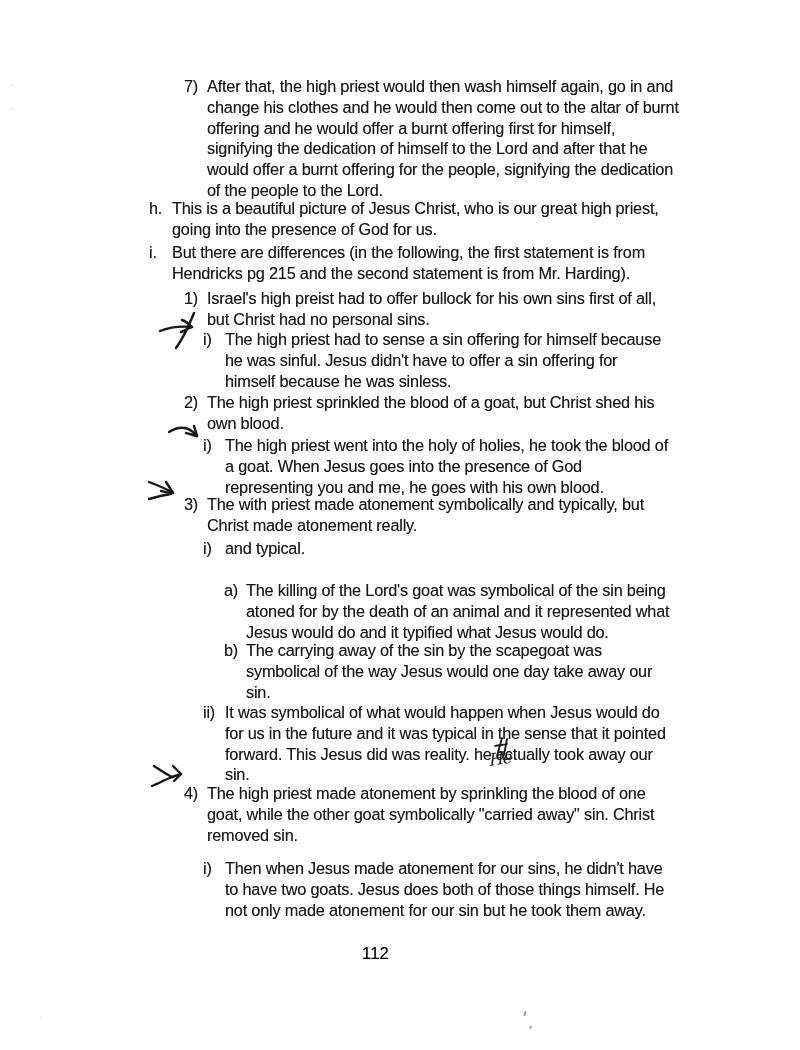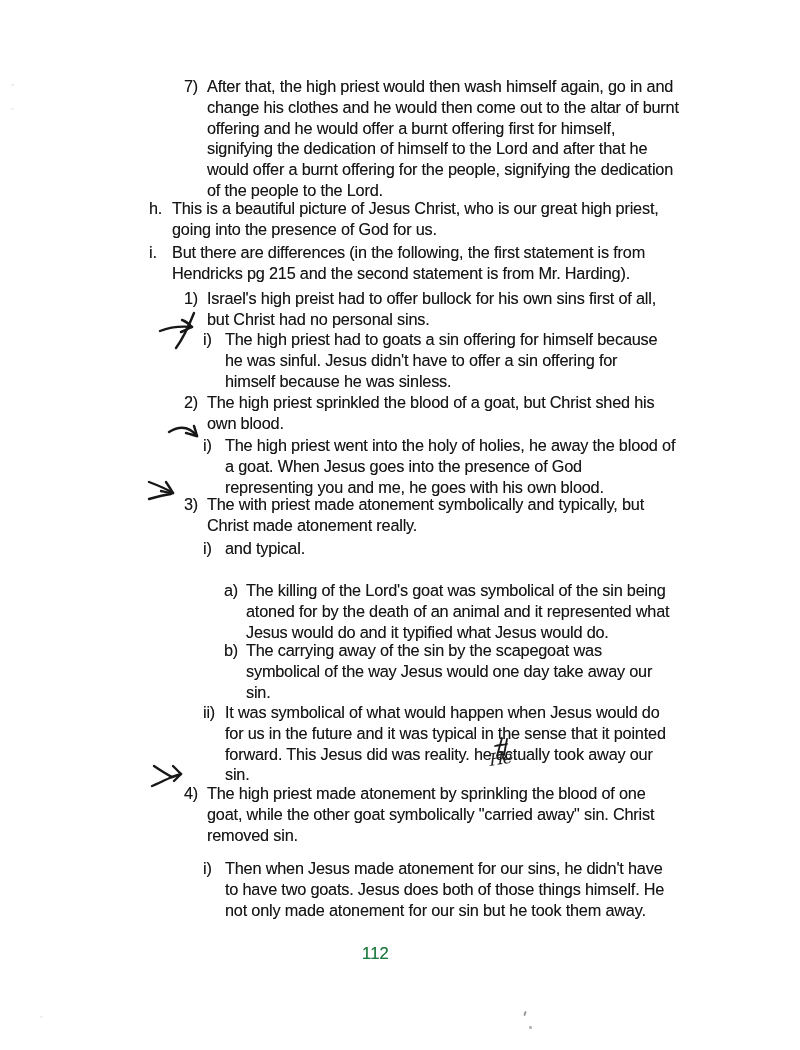--- a/index.html
+++ b/index.html
@@ -30,21 +30,21 @@
   .level-4 { left: 246px; }
   .marker {
     position: absolute;
     top: 0;
   }
   .level-1 .marker, .level-2 .marker { left: -23px; }
   .level-3 .marker, .level-4 .marker { left: -22px; }
   .page-number {
     position: absolute;
     left: 362px; top: 944px;
-    color: #15803d;
+    color: #000000;
     font-size: 16.5px;
     letter-spacing: 0.2px;
     text-shadow: 0 0 0.4px rgba(0,0,0,0.45);
   }
   
   .ink { position: absolute; pointer-events: none; }
   .ink path { stroke: #171717; stroke-width: 2.4; fill: none; stroke-linecap: round; stroke-linejoin: round; }
   .arrow-1 { left: 157px; top: 310px; }
   .arrow-2 { left: 166px; top: 423px; }
   .arrow-3 { left: 146px; top: 478px; }
@@ -95,32 +95,32 @@
         <div class="line">But there are differences (in the following, the first statement is from</div>
         <div class="line">Hendricks pg 215 and the second statement is from Mr. Harding).</div>
       </div>
       <div class="item level-2" style="top: 288px;">
         <span class="marker">1)</span>
         <div class="line">Israel's high preist had to offer bullock for his own sins first of all,</div>
         <div class="line">but Christ had no personal sins.</div>
       </div>
       <div class="item level-3" style="top: 329px;">
         <span class="marker">i)</span>
-        <div class="line">The high priest had to goats a sin offering for himself because</div>
+        <div class="line">The high priest had to sense a sin offering for himself because</div>
         <div class="line">he was sinful. Jesus didn't have to offer a sin offering for</div>
         <div class="line">himself because he was sinless.</div>
       </div>
       <div class="item level-2" style="top: 392px;">
         <span class="marker">2)</span>
         <div class="line">The high priest sprinkled the blood of a goat, but Christ shed his</div>
         <div class="line">own blood.</div>
       </div>
       <div class="item level-3" style="top: 435px;">
         <span class="marker">i)</span>
-        <div class="line">The high priest went into the holy of holies, he away the blood of</div>
+        <div class="line">The high priest went into the holy of holies, he took the blood of</div>
         <div class="line">a goat. When Jesus goes into the presence of God</div>
         <div class="line">representing you and me, he goes with his own blood.</div>
       </div>
       <div class="item level-2" style="top: 494px;">
         <span class="marker">3)</span>
         <div class="line">The with priest made atonement symbolically and typically, but</div>
         <div class="line">Christ made atonement really.</div>
       </div>
       <div class="item level-3" style="top: 538px;">
         <span class="marker">i)</span>

